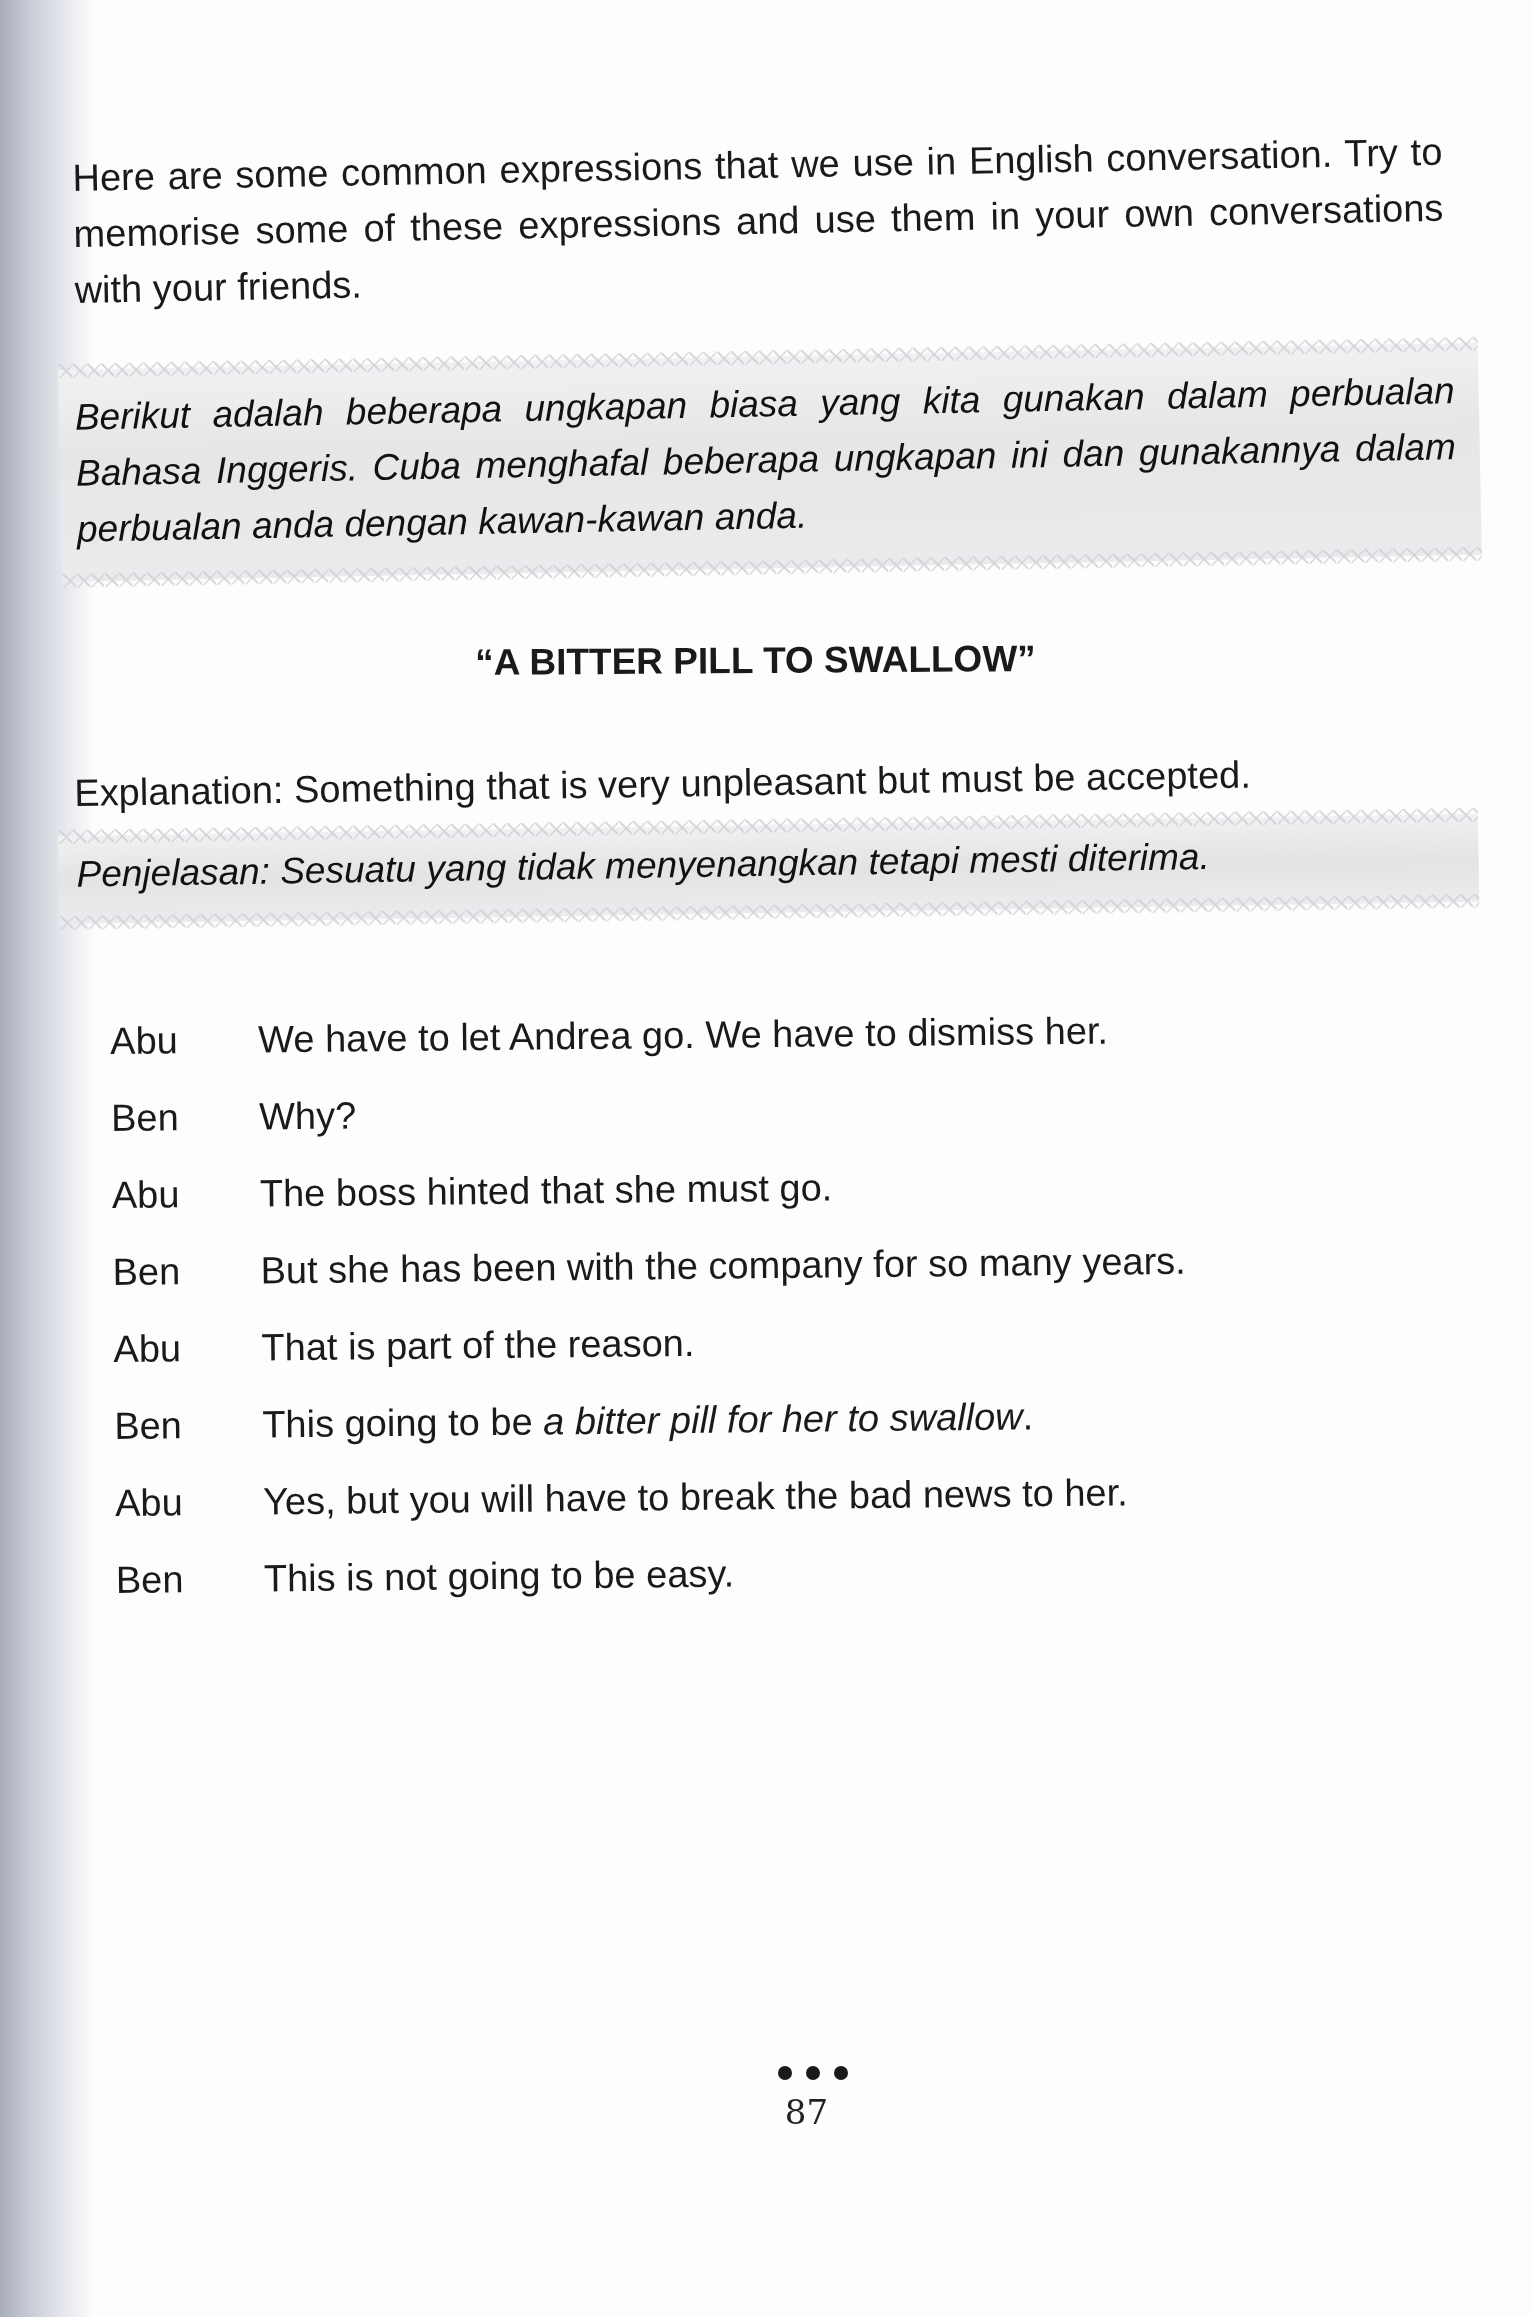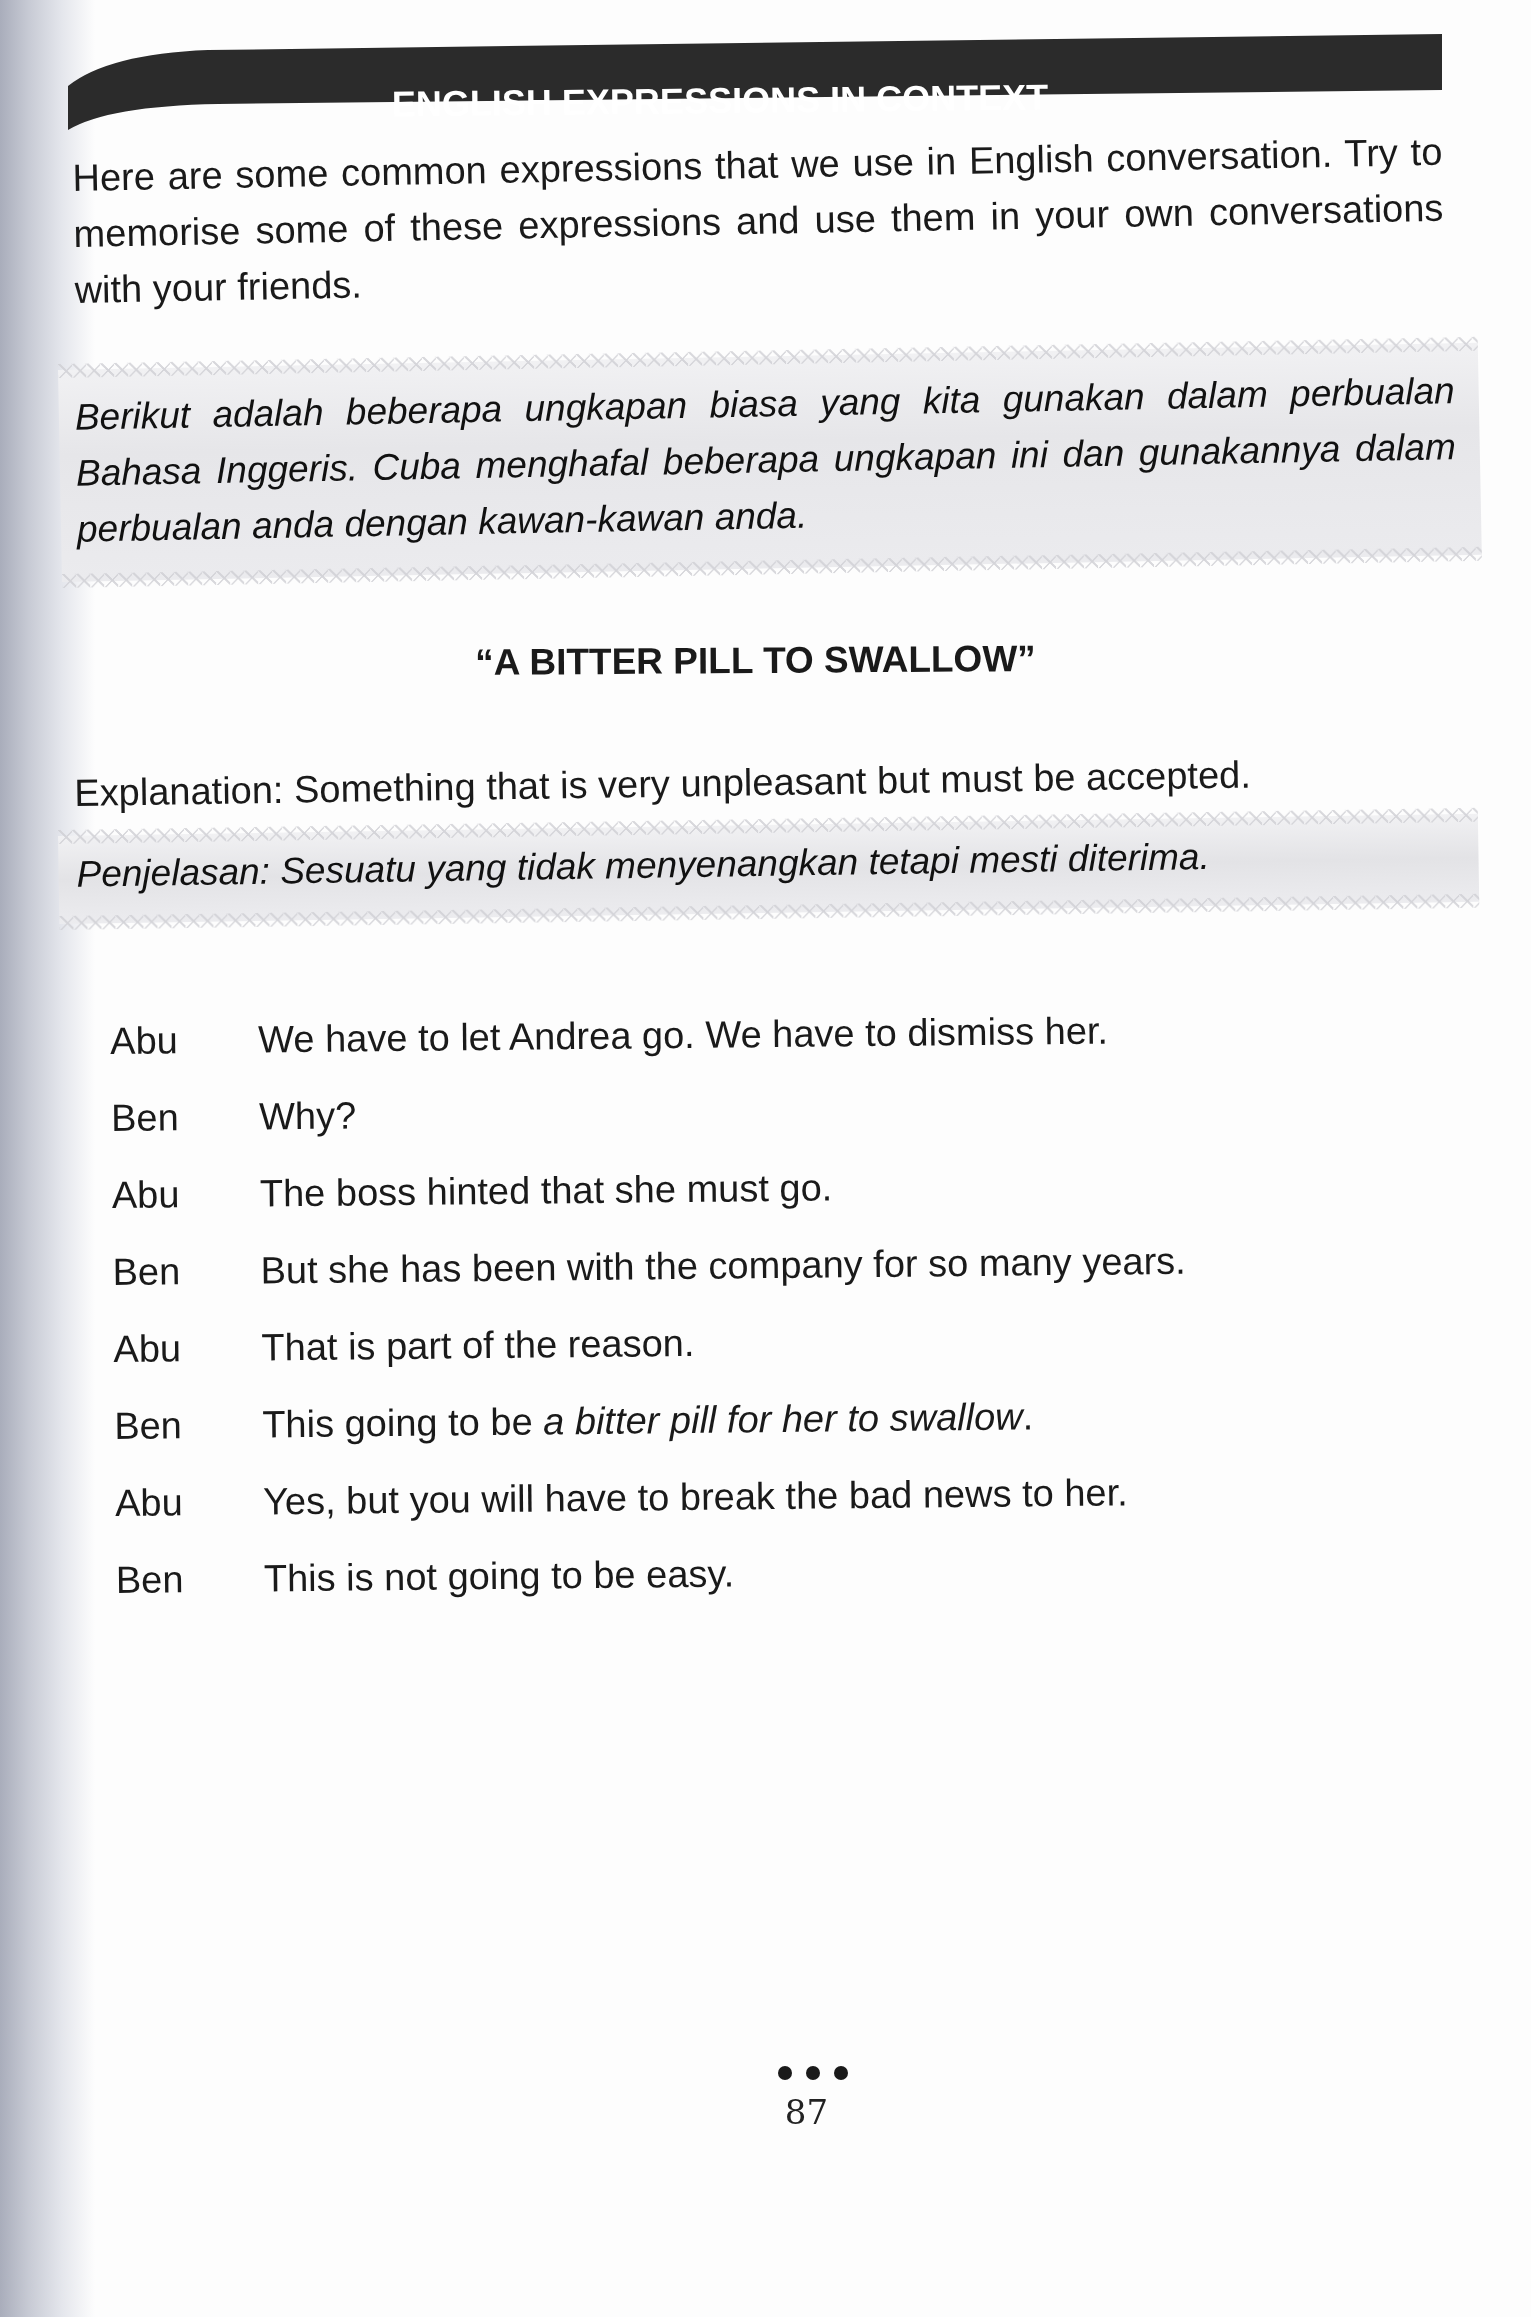--- a/index.html
+++ b/index.html
@@ -161,26 +161,20 @@
       color: #222;
     }
   </style>
 </head>
 <body>
 
 <div class="spine-shadow"></div>
 
 <div class="page">
 
-  <div class="banner">
-    <svg width="1374" height="96" viewBox="0 0 1374 96">
-      <path d="M0 52 Q 40 20 140 16 L 1374 0 L 1374 56 L 150 70 Q 40 72 0 96 Z" fill="#2b2b2b"></path>
-    </svg>
-    <div class="banner-title">ENGLISH EXPRESSIONS IN CONTEXT</div>
-  </div>
 
   <div class="intro">Here are some common expressions that we use in English conversation. Try to memorise some of these expressions and use them in your own conversations with your friends.</div>
 
   <div class="malay-box">
     <div class="zig top"></div>
     <div class="malay-text">Berikut adalah beberapa ungkapan biasa yang kita gunakan dalam perbualan Bahasa Inggeris. Cuba menghafal beberapa ungkapan ini dan gunakannya dalam perbualan anda dengan kawan-kawan anda.</div>
     <div class="zig bottom"></div>
   </div>
 
   <div class="expression-heading">“A BITTER PILL TO SWALLOW”</div>

